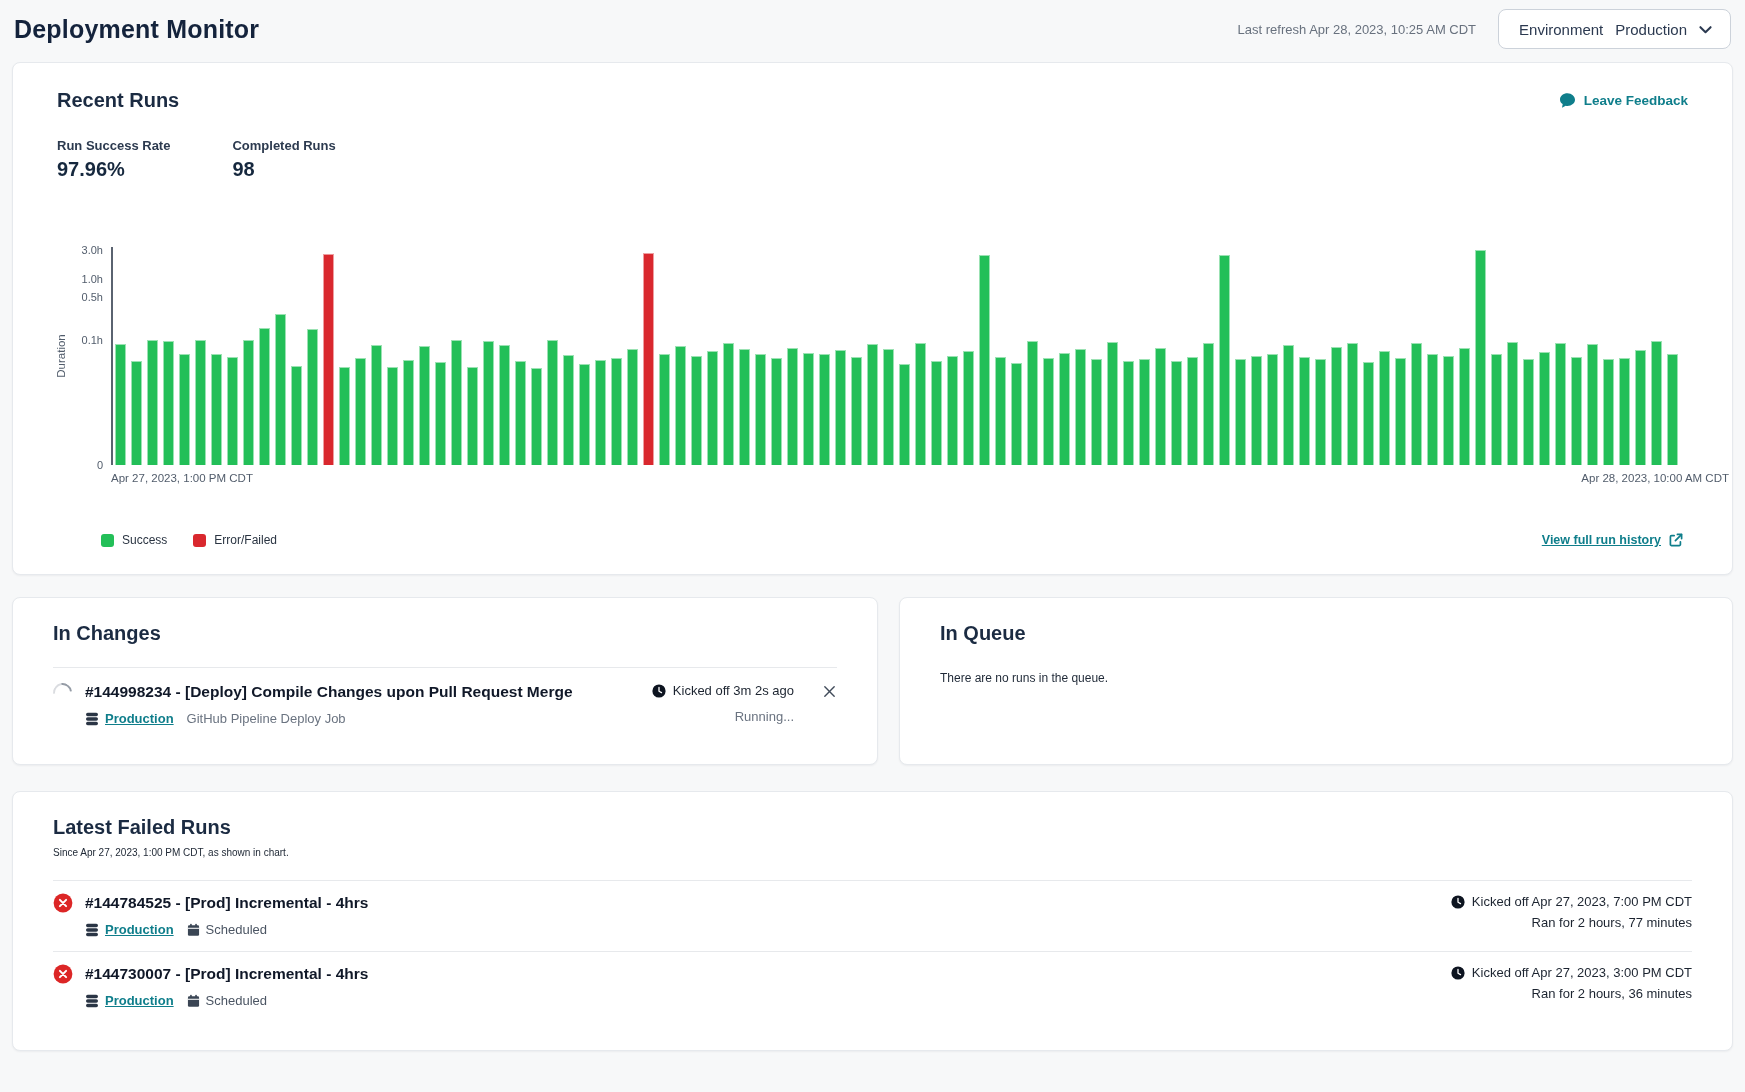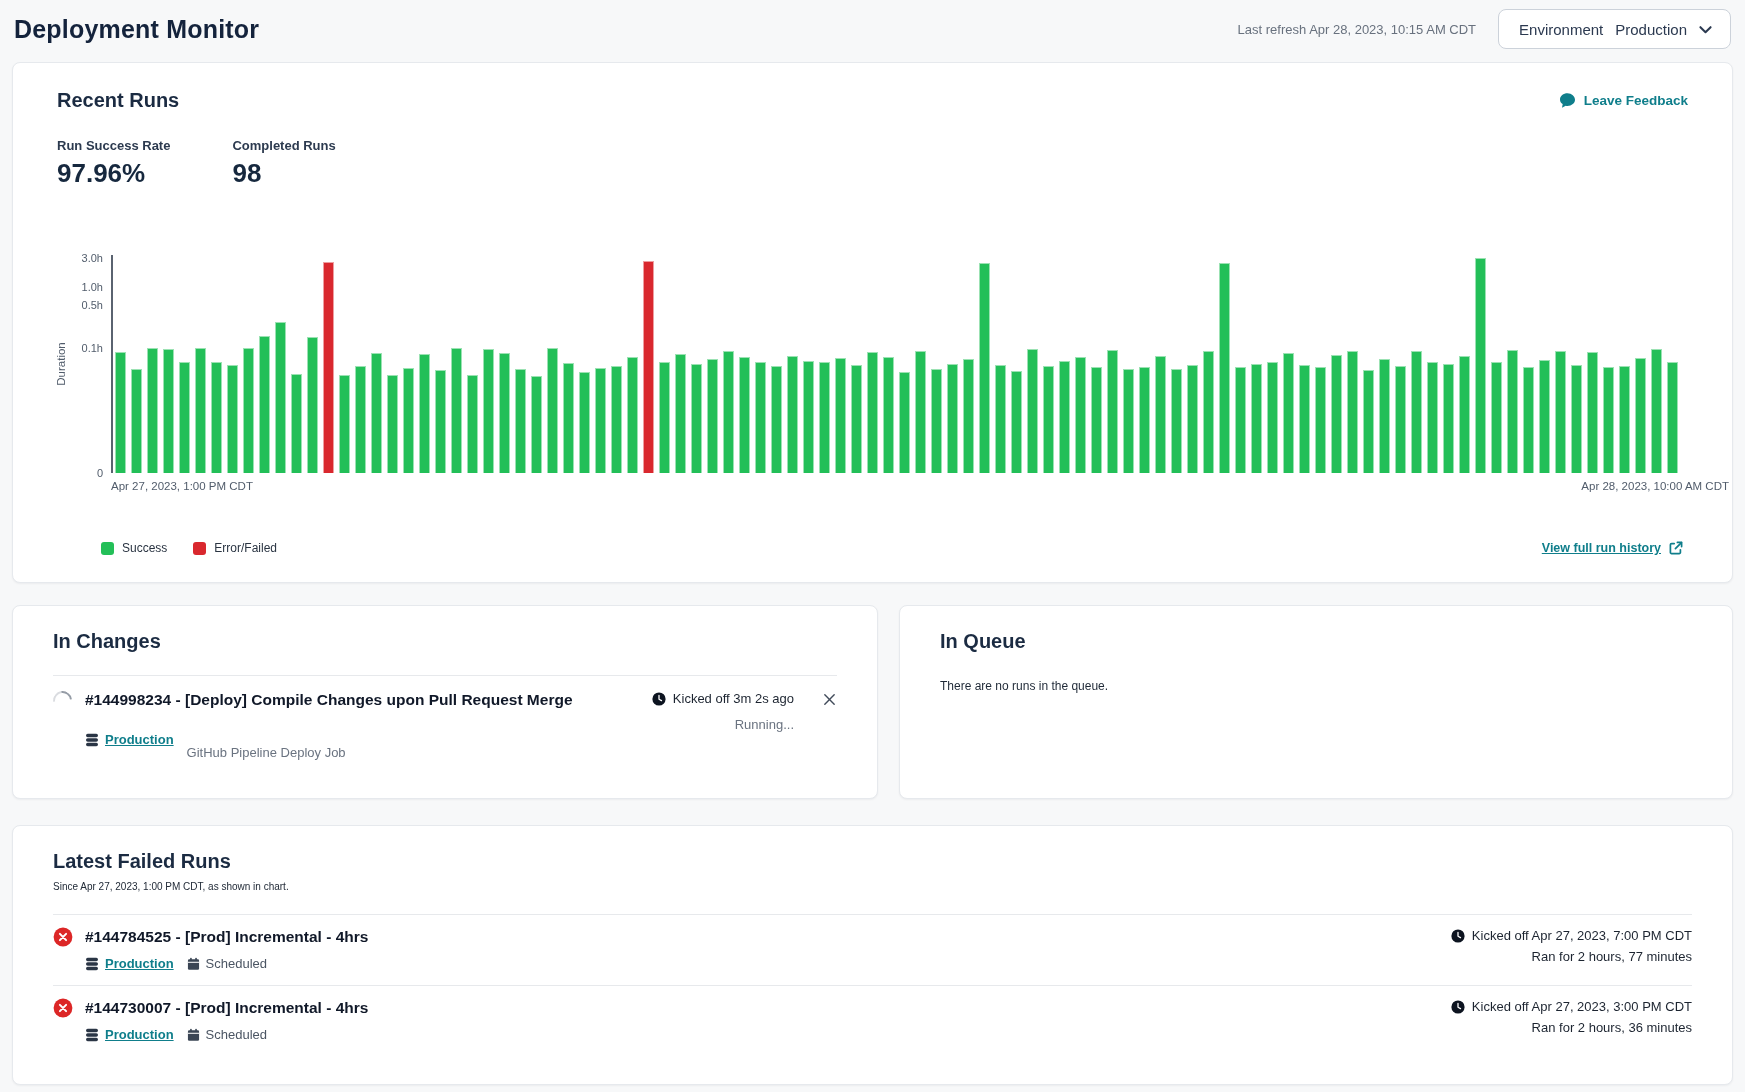--- a/index.html
+++ b/index.html
@@ -39,21 +39,21 @@
   
   .recent-runs { padding: 26px 44px; margin-bottom: 22px; }
   .card-head-row { display: flex; align-items: center; justify-content: space-between; }
   .card-title { font-size: 20px; font-weight: 700; color: #1b2b42; }
   .feedback-link {
     display: flex; align-items: center; gap: 8px; cursor: pointer;
     color: #0f7e8b; font-size: 13.5px; font-weight: 600; text-decoration: none;
   }
   .metrics { display: flex; gap: 62px; margin-top: 26px; }
   .metric-label { font-size: 13px; font-weight: 700; color: #2c3a4f; }
-  .metric-value { font-size: 26px; font-weight: 700; color: #16283e; margin-top: 5px; }
+  .metric-value { font-size: 20px; font-weight: 700; color: #16283e; margin-top: 5px; }
 
   .chart { margin: 66px 0 0 54px; width: 1573px; position: relative; }
   .plot { position: relative; height: 218px; border-left: 2px solid #5a6370; }
   .ylabel {
     position: absolute; left: -58px; top: 50%;
     writing-mode: vertical-rl; transform: translateY(-50%) rotate(180deg);
     font-size: 11.5px; color: #515c6b;
   }
   .yticks { position: absolute; inset: 0; }
   .ytick {
@@ -89,21 +89,21 @@
   .spinner {
     width: 19px; height: 19px; border-radius: 50%; margin-top: 1px;
     border: 2px solid transparent; border-top-color: #959ca6; border-left-color: rgba(149,156,166,.35);
     transform: rotate(38deg); flex: 0 0 auto;
   }
   .run-main { flex: 1; margin-left: 13px; }
   .run-title { font-size: 15.5px; font-weight: 700; color: #101828; line-height: 20px; }
   .run-sub { display: flex; align-items: center; gap: 13px; margin-top: 9px; }
   .env-tag { display: flex; align-items: center; gap: 6px; cursor: pointer; }
   .env-tag a { color: #0f7e8b; font-size: 13px; font-weight: 600; text-decoration: underline; }
-  .job-name { font-size: 13px; color: #6a7380; margin-top: 26px; }
+  .job-name { font-size: 13px; color: #6a7380; }
   .trigger-tag { display: flex; align-items: center; gap: 6px; font-size: 13px; color: #4b5563; }
 
   .run-right { text-align: right; margin-left: 20px; }
   .kicked-line { display: flex; align-items: center; justify-content: flex-end; gap: 7px;
                  font-size: 13px; color: #1c2430; line-height: 17px; }
   .status-line { font-size: 13px; color: #6a7380; margin-top: 10px; }
   .ran-line { font-size: 13px; color: #1c2430; margin-top: 5px; }
   .close-btn { margin-left: 28px; margin-top: 2px; cursor: pointer; background: none; border: none; line-height: 0; }
 
   .queue-empty { font-size: 12px; color: #1f2937; margin-top: 26px; }
@@ -117,21 +117,21 @@
   .failed-main { flex: 1; margin-left: 12px; }
 </style>
 </head>
 <body>
 
 <div class="page">
 
   <div class="page-header">
     <h1 class="page-title">Deployment Monitor</h1>
     <div class="header-right">
-      <span class="last-refresh">Last refresh Apr 28, 2023, 10:15 AM CDT</span>
+      <span class="last-refresh">Last refresh Apr 28, 2023, 10:25 AM CDT</span>
       <button class="env-select">
         <span class="env-label">Environment</span>
         <span class="env-value">Production</span>
         <svg width="17" height="17" viewBox="0 0 16 16" fill="none">
             <path d="M3.2 5.8 L8 10.6 L12.8 5.8" stroke="#2b3950" stroke-width="1.9" stroke-linecap="round" stroke-linejoin="round"></path>
           </svg>
       </button>
     </div>
   </div>
 

